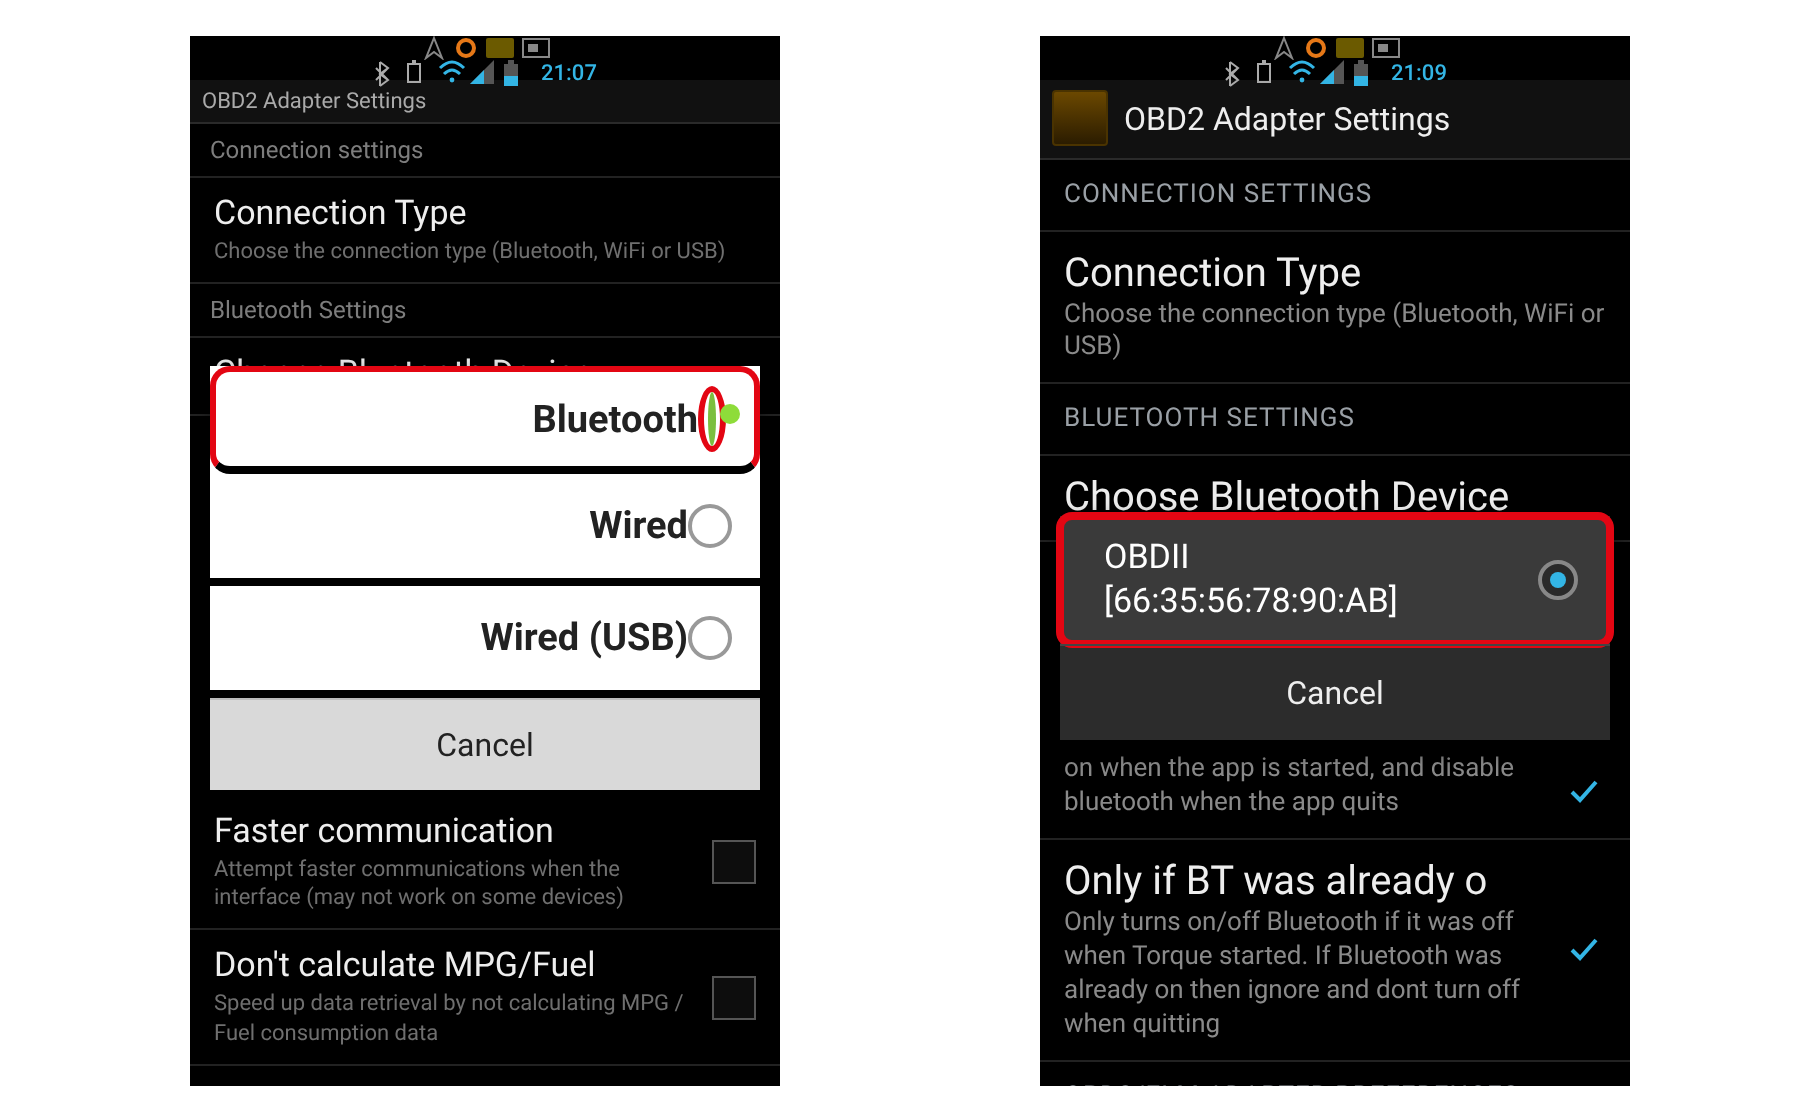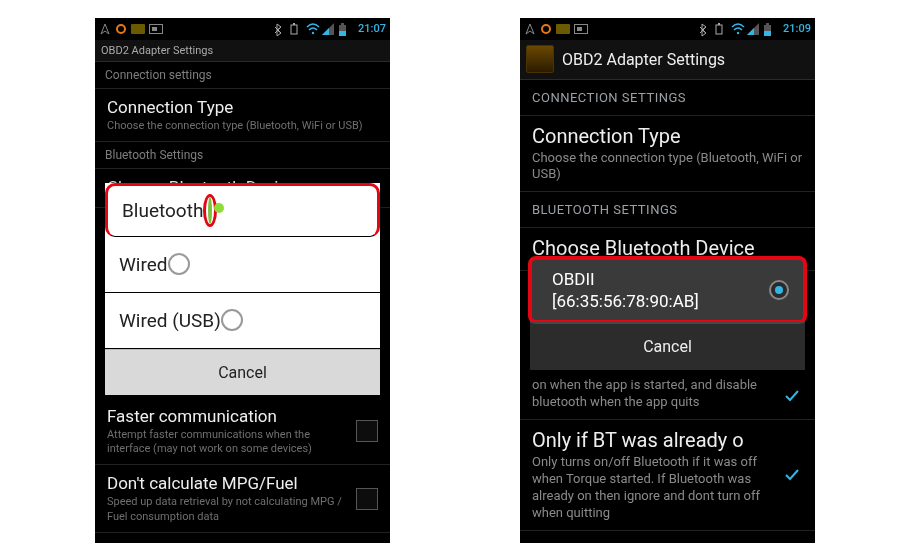--- a/index.html
+++ b/index.html
@@ -23,20 +23,21 @@
   
   .statusbar {
     height: 22px;
     background: #000;
     display: flex;
     align-items: center;
     justify-content: space-between;
     padding: 0 4px;
     color: #d9d9d9;
     font-size: 11px;
+    flex-direction: column;
   }
   .statusbar .left, .statusbar .right { display: flex; align-items: center; gap: 4px; }
   .statusbar .clock { color: #33b5e5; font-weight: 500; margin-left: 4px; }
   .ic { width: 12px; height: 12px; display:inline-block; }
   .ic-img {
     width:14px;height:10px;border:1px solid #888;position:relative;
   }
   .ic-img::after{content:"";position:absolute;left:2px;top:2px;width:5px;height:4px;background:#888;}
   .ic-bt svg, .ic-sig svg, .ic-batt svg, .ic-wifi svg, .ic-nav svg, .ic-ring svg{display:block;}
   
@@ -86,23 +87,23 @@
   .chkmark svg{stroke:#33b5e5;}
   
   .clip{white-space:nowrap;overflow:hidden;}
   
   .dialog-white{
     position:absolute;left:10px;right:10px;top:165px;
     background:#fff;color:#222;
     box-shadow:0 3px 8px rgba(0,0,0,.5);
   }
   .dialog-white .row{
-    height:56px;border-bottom:1px solid #000000;
-    display:flex;align-items:center;justify-content:flex-start;
-    padding:0 14px;font-size:19px;color:#222;
+    height:56px;border-bottom:4px solid #000000;
+    display:flex;align-items:center;justify-content:flex-end;
+    padding:0 14px;font-size:19px;color:#222;font-weight:bold;
   }
   .dialog-white .row:last-of-type{border-bottom:none;}
   .radio{
     width:22px;height:22px;border:2px solid #999;border-radius:50%;
     position:relative;background:#fff;
   }
   .radio.on{border-color:#7bbf3f;}
   .radio.on::after{
     content:"";position:absolute;left:4px;top:4px;width:10px;height:10px;
     border-radius:50%;background:#8edc3a;

